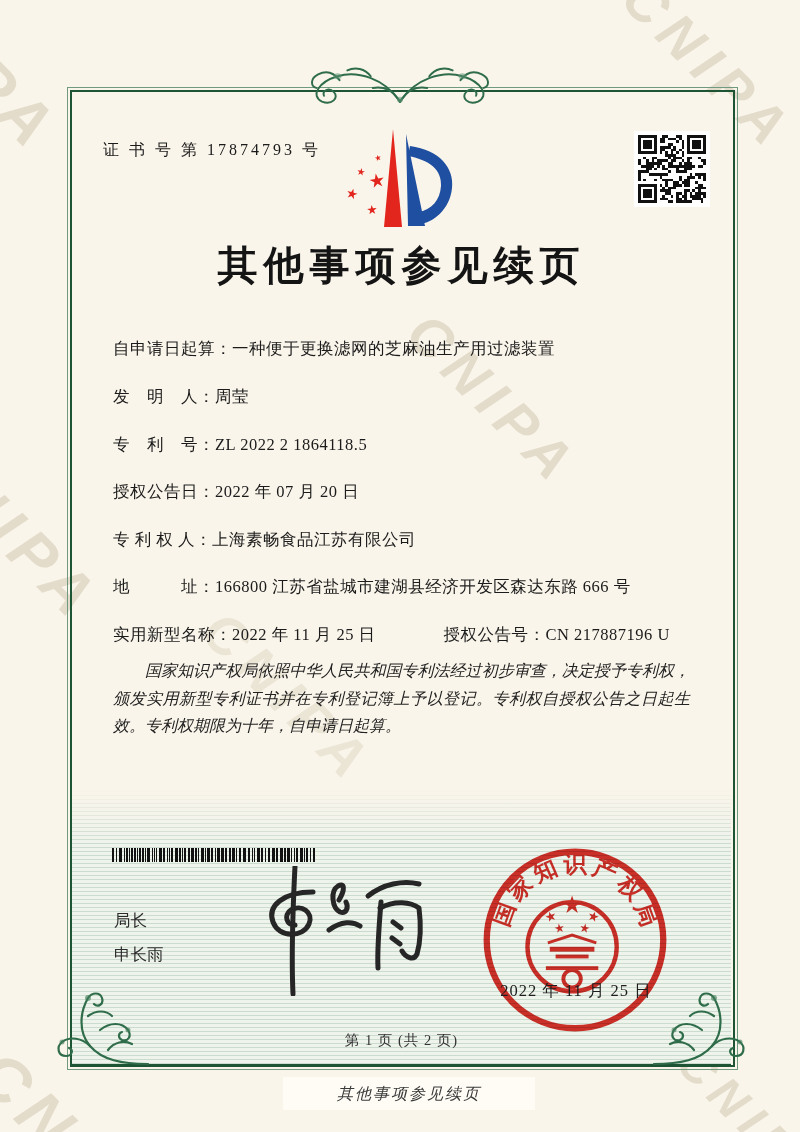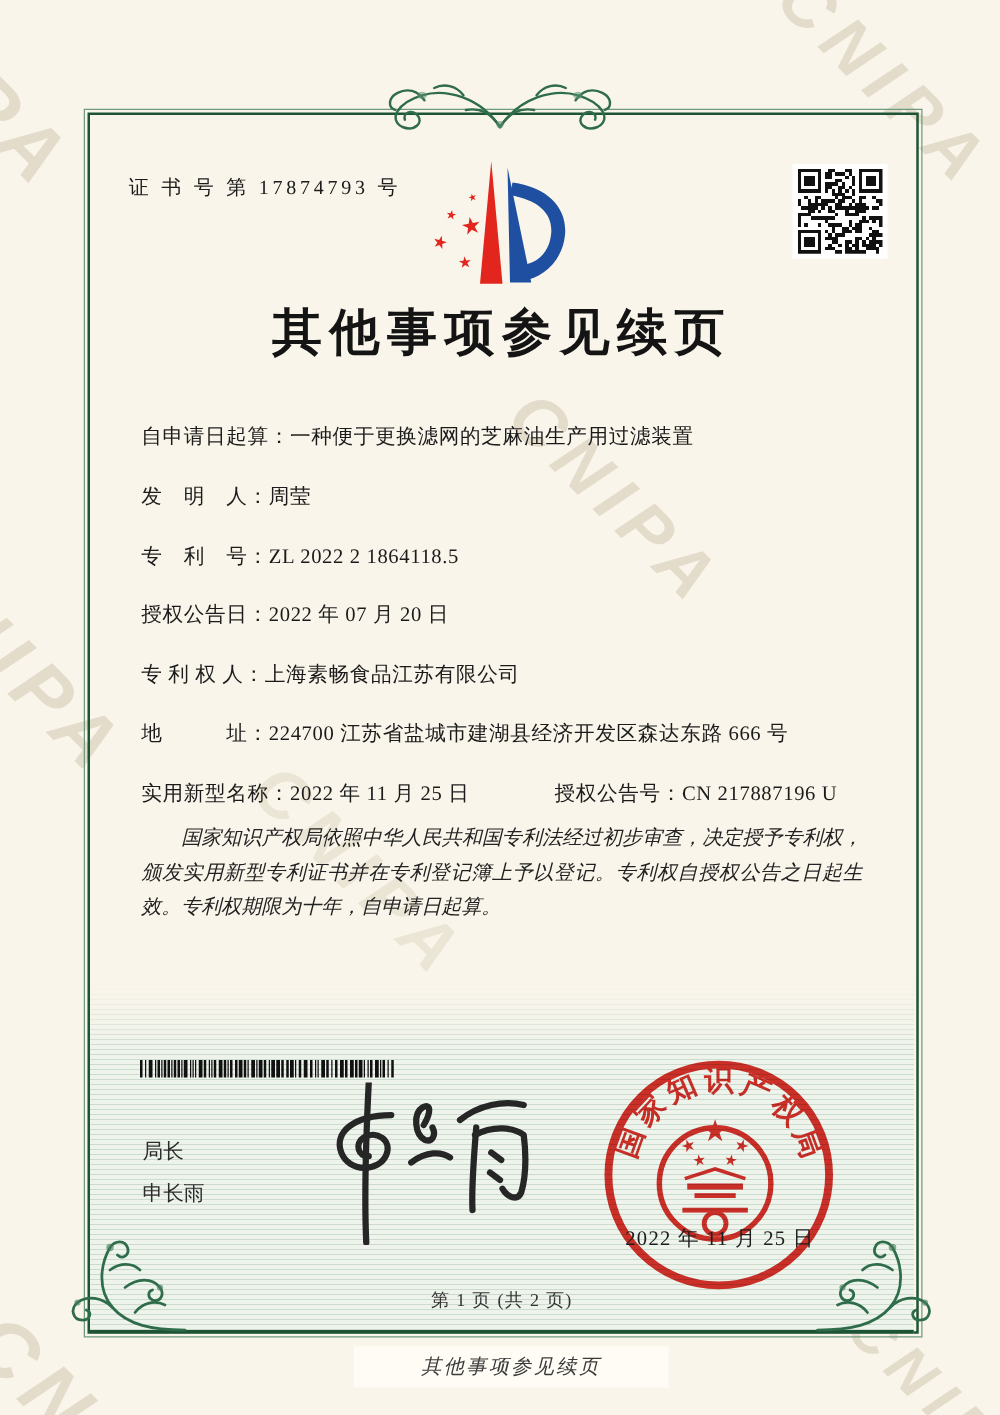--- a/index.html
+++ b/index.html
@@ -392,21 +392,21 @@
     </svg>
 </div>
 
 <div class="doc-title">其他事项参见续页</div>
 
 <div class="field f1"><span>自申请日起算：</span><span>一种便于更换滤网的芝麻油生产用过滤装置</span></div>
 <div class="field f2"><span>发　明　人：</span><span>周莹</span></div>
 <div class="field f3"><span>专　利　号：</span><span>ZL 2022 2 1864118.5</span></div>
 <div class="field f4"><span>授权公告日：</span><span>2022 年 07 月 20 日</span></div>
 <div class="field f5"><span>专 利 权 人：</span><span>上海素畅食品江苏有限公司</span></div>
-<div class="field f6"><span>地　　　址：</span><span>224700 江苏省盐城市建湖县经济开发区森达东路 666 号</span></div>
+<div class="field f6"><span>地　　　址：</span><span>166800 江苏省盐城市建湖县经济开发区森达东路 666 号</span></div>
 <div class="field f7">
   <span>实用新型名称：</span><span>2022 年 11 月 25 日</span><span class="grant-no-pair">授权公告号：</span><span>CN 217887196 U</span>
 </div>
 
 <div class="legal">
   <p>国家知识产权局依照中华人民共和国专利法经过初步审查，决定授予专利权，颁发实用新型专利证书并在专利登记簿上予以登记。专利权自授权公告之日起生效。专利权期限为十年，自申请日起算。</p>
 </div>
 
 <div class="barcode" id="barcode">
     <i style="width: 2px;"></i>

